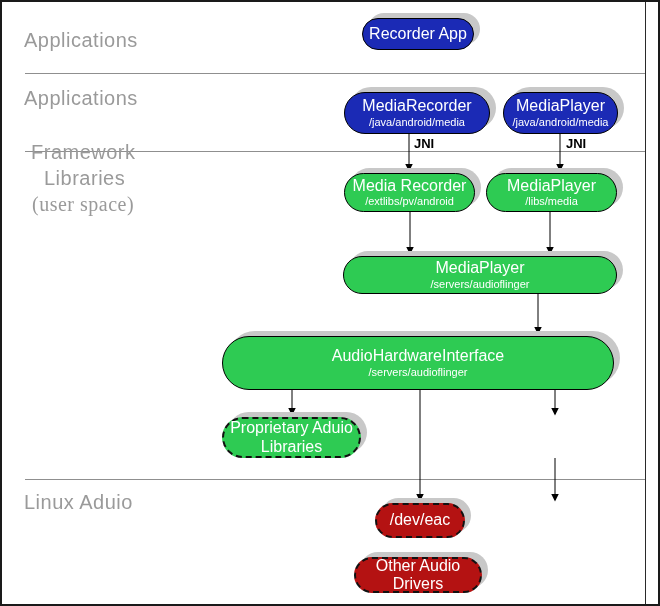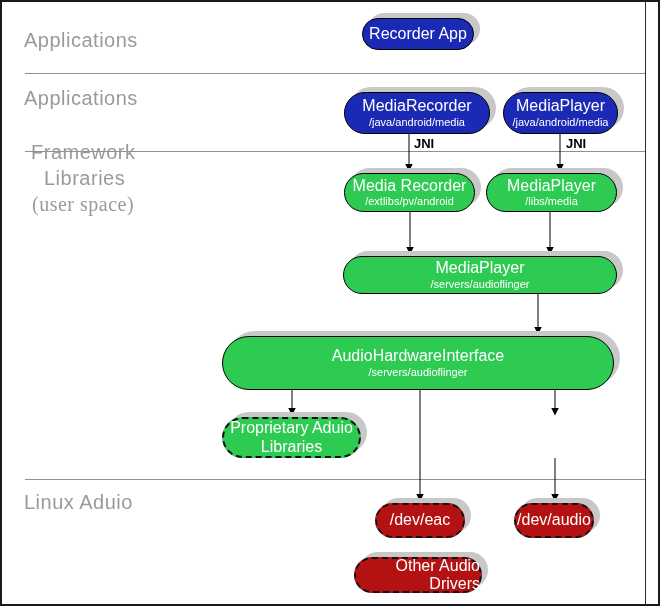--- a/index.html
+++ b/index.html
@@ -129,20 +129,17 @@
   </div>
 
   <div class="pill green dashed" style="left:222px;top:417px;width:139px;height:41px;">
     <span class="t">Proprietary Aduio</span>
     <span class="t">Libraries</span>
   </div>
 
   <div class="pill red dashed" style="left:375px;top:503px;width:90px;height:35px;">
     <span class="t">/dev/eac</span>
   </div>
-  <div class="pill red dashed" style="left:514px;top:503px;width:80px;height:35px;">
-    <span class="t">/dev/audio</span>
-  </div>
-  <div class="pill red dashed" style="left:354px;top:557px;width:128px;height:36px;text-align:right;">
+  <div class="pill red dashed" style="left:354px;top:557px;width:128px;height:36px;">
     <span class="t">Other Audio Drivers</span>
   </div>
 
 </div>
 
 </body></html>

